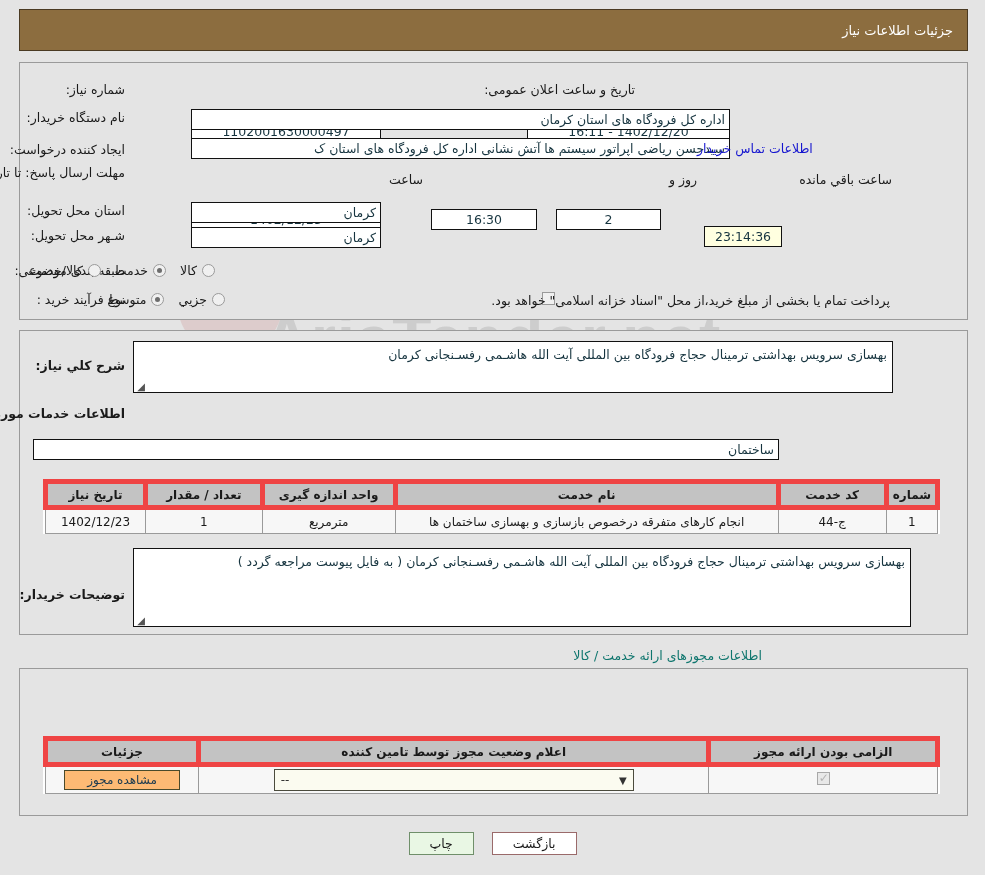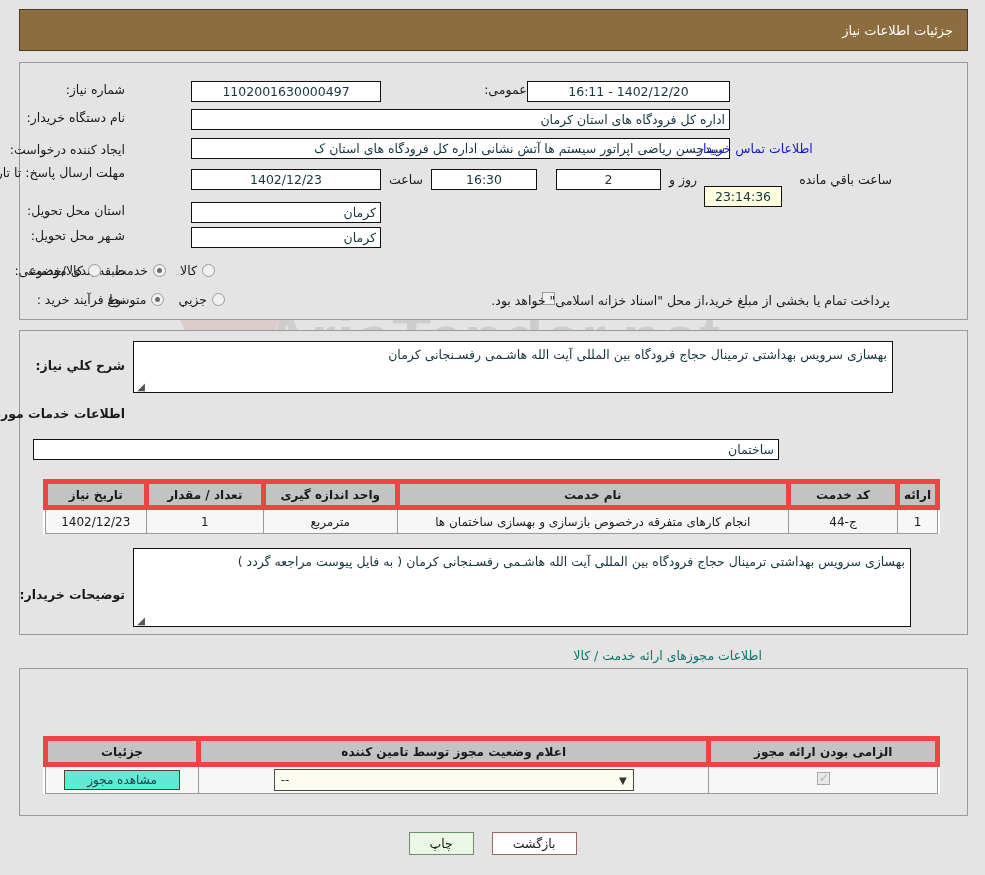--- a/index.html
+++ b/index.html
@@ -63,21 +63,21 @@
   .lbl-b { font-weight: bold; }
 
   .fld {
     background: #ffffff; border: 1px solid #111111;
     font-size: 12.5px; color: #16343f; height: 21px;
     display: flex; align-items: center;
     padding: 0 4px; white-space: nowrap; overflow: hidden;
   }
   .fld.center { justify-content: center; }
   .fld.start  { justify-content: flex-start; }
-  .fld.num { font-family: "DejaVu Sans", sans-serif; color: #16343f; }
+  .fld.num { font-family: "DejaVu Sans", sans-serif; color: #16343f; margin-top: 40px; }
   .fld.yellow { background: #ffffe0; }
 
   .link { color: #1515cf; font-size: 12.5px; white-space: nowrap; cursor: pointer; }
 
   
   .radio-group { display: flex; align-items: center; gap: 0; }
   .radio {
     width: 13px; height: 13px; border-radius: 50%;
     border: 1px solid #9a9a9a; background: #f0f0f0;
     display: inline-block; position: relative; flex: 0 0 auto;
@@ -135,21 +135,21 @@
     font-size: 12px; color: #b3b3b3; line-height: 14px;
   }
   .select-box {
     width: 360px; height: 22px; background: #fbfbf0;
     border: 1px solid #4b4b3d; display: flex; align-items: center;
     justify-content: space-between; padding: 0 6px; margin: 0 auto;
     font-size: 12px; color: #333;
   }
   .select-box .caret { font-size: 10px; color: #333; }
   .btn-view {
-    display: inline-block; background: #5eead4; border: 1px solid #4a4a2a;
+    display: inline-block; background: #fdba74; border: 1px solid #4a4a2a;
     font-size: 12px; color: #1a3a4f; padding: 2px 22px; cursor: pointer;
   }
 
   
   .btn-bar {
     position: absolute; left: 0; top: 832px; width: 985px;
     display: flex; justify-content: center; gap: 18px; z-index: 3;
   }
   .btn {
     font-size: 12.5px; padding: 3px 20px; cursor: pointer;
@@ -250,21 +250,21 @@
   </div>
 
   <span class="lbl lbl-b" style="position:absolute; right:860px; top:406px; z-index:3;">اطلاعات خدمات مورد نیاز</span>
 
   <span class="lbl lbl-b" style="position:absolute; right:860px; top:443px; z-index:3;">گروه خدمت:</span>
   <div class="fld start" style="position:absolute; right:206px; top:439px; width:746px; z-index:3;">ساختمان</div>
 
   <table class="grid" style="right:45px; top:479px; width:897px;">
     <thead>
       <tr>
-        <th style="width:36px;">ارائه</th>
+        <th style="width:36px;">شماره</th>
         <th style="width:110px;">کد خدمت</th>
         <th style="width:398px;">نام خدمت</th>
         <th style="width:134px;">واحد اندازه گیری</th>
         <th style="width:118px;">تعداد / مقدار</th>
         <th style="width:101px;">تاریخ نیاز</th>
       </tr>
     </thead>
     <tbody>
       <tr>
         <td>1</td>

